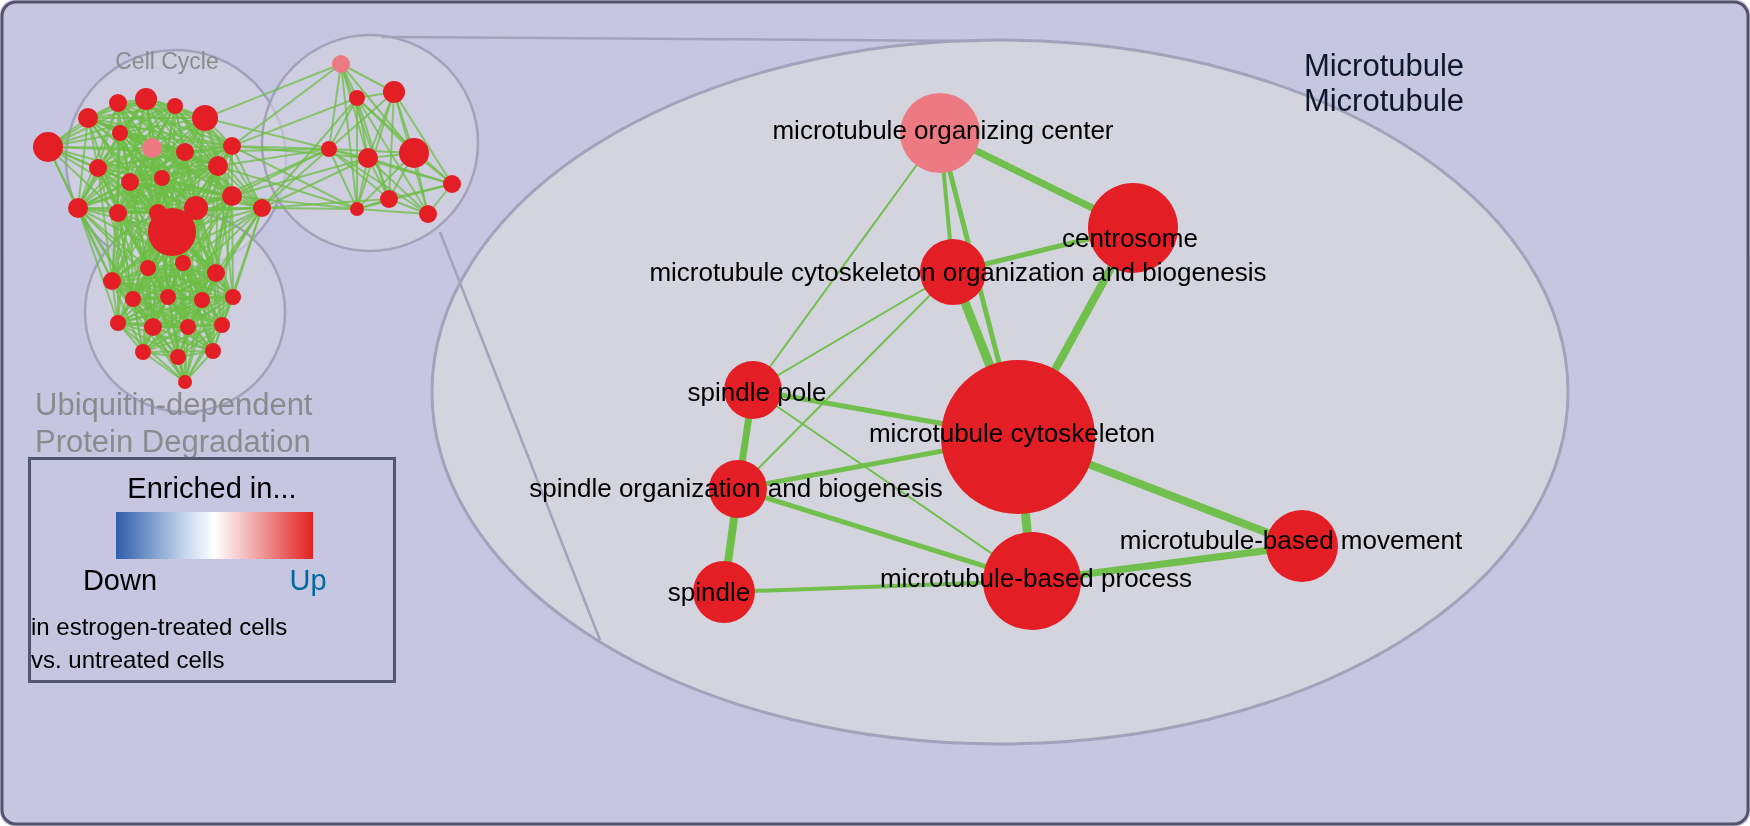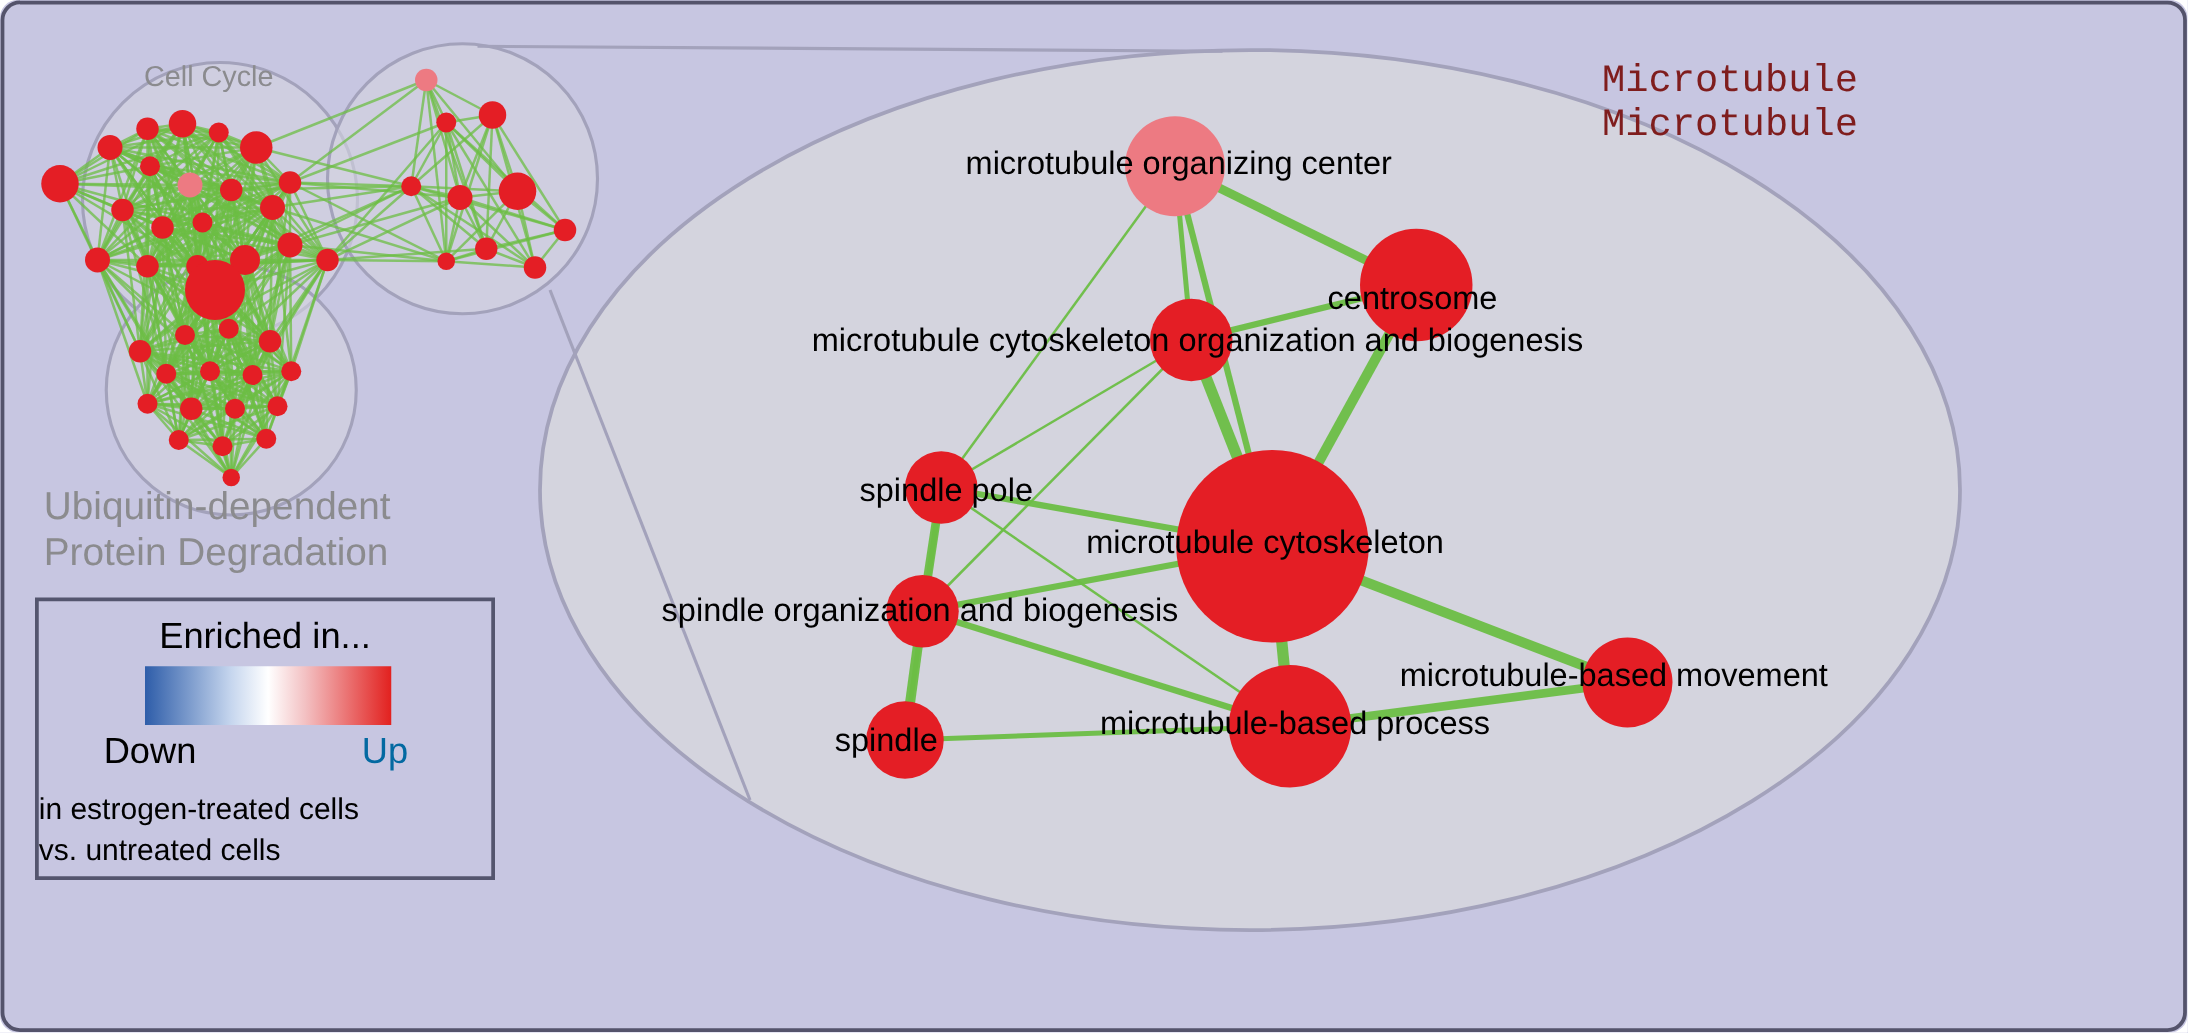--- a/index.html
+++ b/index.html
@@ -6,23 +6,23 @@
   .figure{
     position:relative;width:1750px;height:826px;
     background:#c7c6e1;overflow:hidden;border-radius:14px;
     font-family:"Liberation Sans",sans-serif;
   }
   .figure svg{position:absolute;left:0;top:0;}
   svg text{font-family:"Liberation Sans",sans-serif;}
   .lbl{position:absolute;color:#000;white-space:nowrap;}
   .title-cellcycle{left:167px;top:48px;transform:translateX(-50%);font-size:23px;color:#8b8b8e;}
   .title-ubiquitin{left:35px;top:386px;font-size:31px;line-height:37px;color:#8b8b8e;}
-  .title-microtubule{left:1384px;top:48px;transform:translateX(-50%);font-size:31px;line-height:35px;text-align:center;color:#7f1d1d;font-family:Liberation Mono, monospace;}
+  .title-microtubule{left:1384px;top:48px;transform:translateX(-50%);font-size:31px;line-height:35px;text-align:center;color:#0f172a;}
   .legend{
-    position:absolute;left:28px;top:478px;width:368px;height:226px;
+    position:absolute;left:28px;top:457px;width:368px;height:226px;
     border:3px solid #54556e;box-sizing:border-box;
   }
   .legend-title{position:absolute;top:12px;width:100%;text-align:center;font-size:29px;color:#000;}
   .legend-bar{position:absolute;left:85px;top:52px;width:197px;height:47px;}
   .legend-down{position:absolute;left:89px;top:104px;transform:translateX(-50%);font-size:29px;color:#000;}
   .legend-up{position:absolute;left:277px;top:104px;transform:translateX(-50%);font-size:29px;color:#0369a1;}
   .legend-context{position:absolute;top:150px;width:100%;font-size:24px;line-height:33px;color:#000;}
 </style>
 </head>
 <body>

